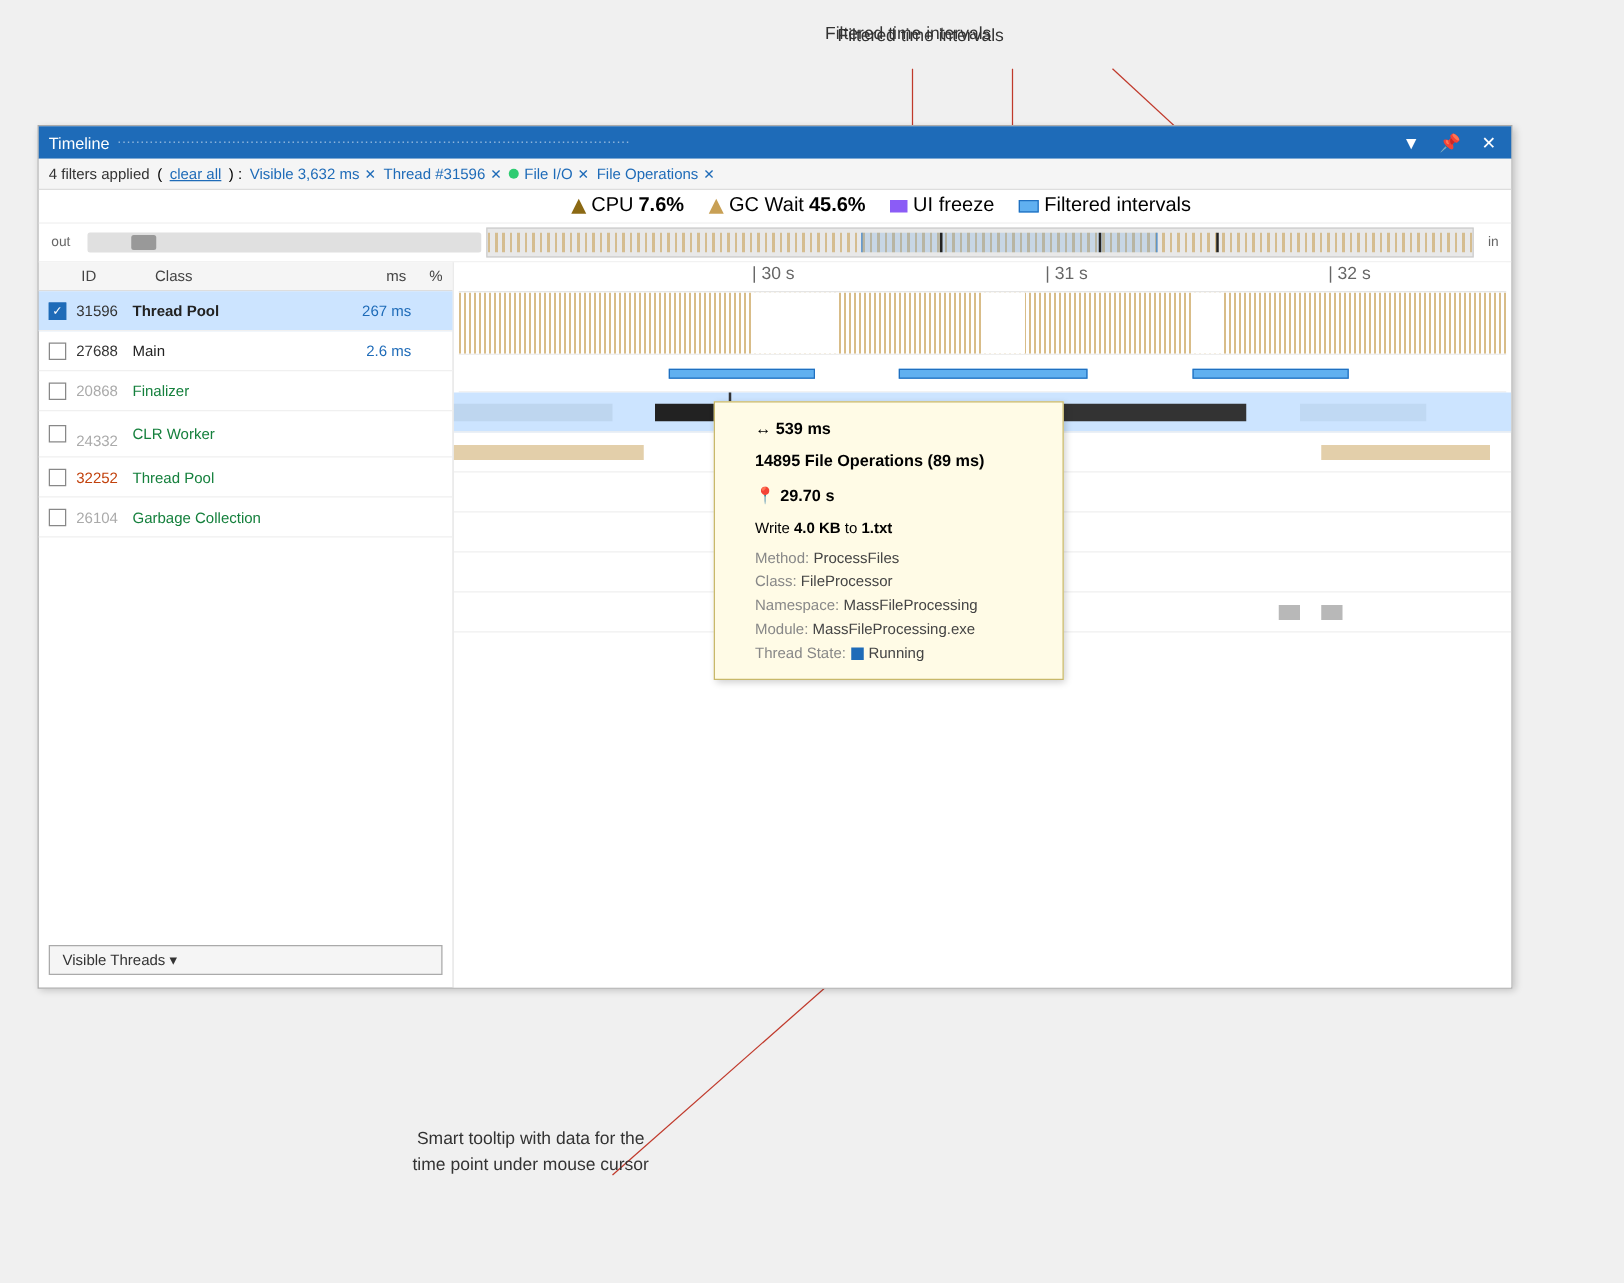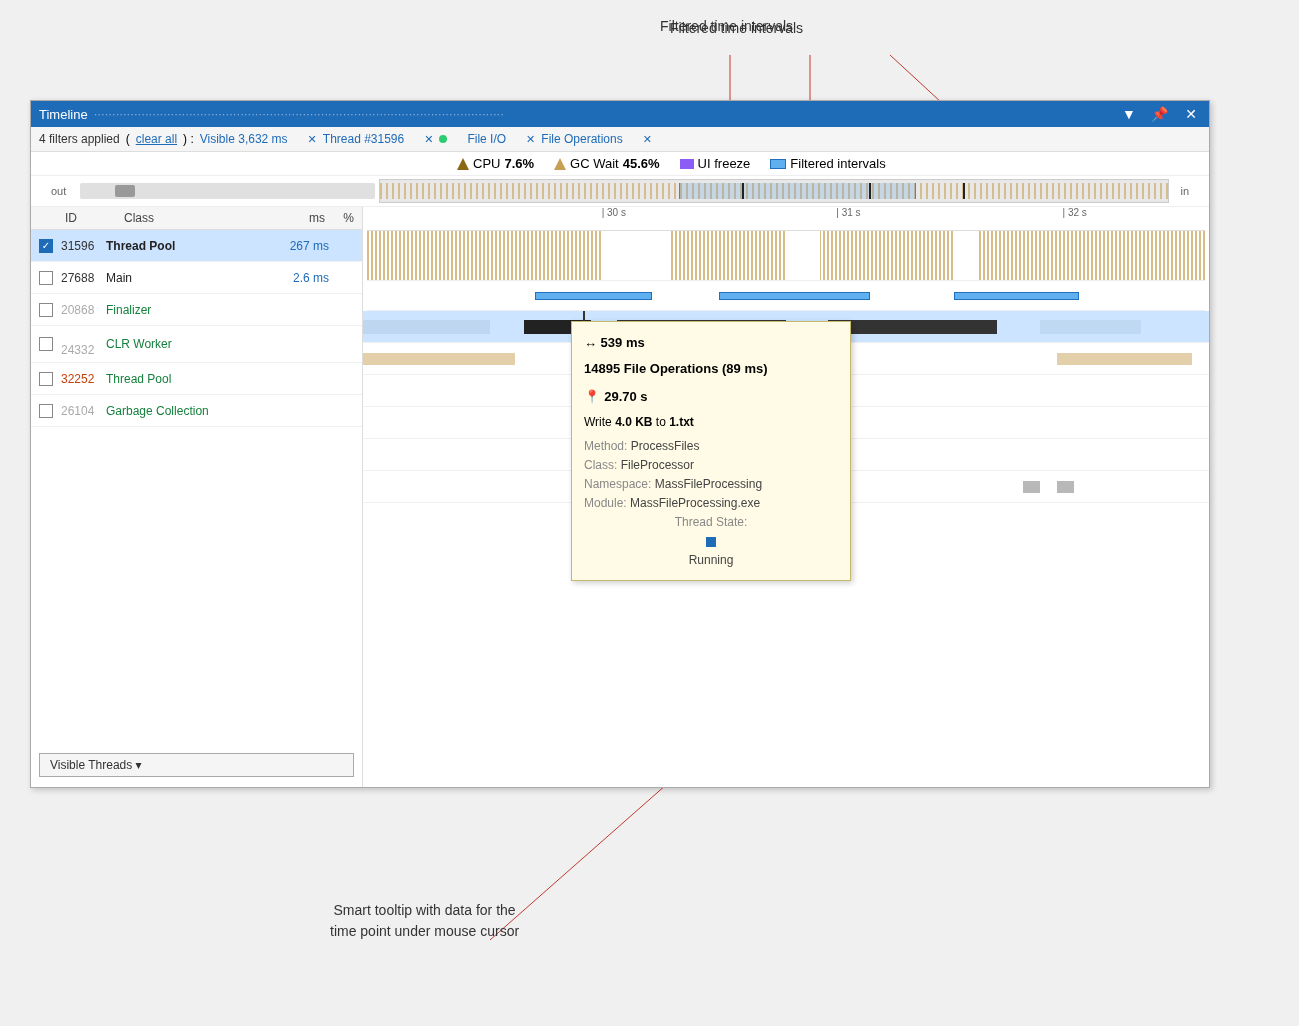--- a/index.html
+++ b/index.html
@@ -91,21 +91,21 @@
 
     .clear-all {
       color: #1e6bb8;
       text-decoration: underline;
       cursor: pointer;
     }
 
     .filter-chip {
       display: flex;
       align-items: center;
-      gap: 20px;
+      gap: 4px;
       color: #1e6bb8;
       font-size: 12px;
     }
 
     .filter-chip .chip-x {
       cursor: pointer;
       color: #1e6bb8;
       font-size: 11px;
     }
 
@@ -118,34 +118,34 @@
     }
 
     
     .legend-bar {
       background: #fff;
       border-bottom: 1px solid #eee;
       padding: 4px 8px;
       display: flex;
       align-items: center;
       gap: 20px;
-      font-size: 13px;
+      font-size: 16px;
     }
 
     .legend-item {
       display: flex;
       align-items: center;
       gap: 4px;
     }
 
     
     .zoom-bar-row {
       display: flex;
       align-items: center;
-      padding: 3px 20px;
+      padding: 3px 10px;
       background: #fff;
       border-bottom: 1px solid #eee;
     }
 
     .zoom-label {
       font-size: 11px;
       color: #666;
       width: 25px;
     }
 
@@ -300,21 +300,21 @@
     .ruler-tick {
       position: absolute;
       top: 0;
       height: 100%;
       display: flex;
       flex-direction: column;
       align-items: flex-start;
     }
 
     .ruler-tick-label {
-      font-size: 10px;
+      font-size: 14px;
       color: #666;
       margin-bottom: 6px;
     }
 
     
     .cpu-chart {
       height: 50px;
       border-bottom: 1px solid #eee;
       position: relative;
       overflow: hidden;
@@ -344,21 +344,21 @@
       background: #cce4ff;
     }
 
     
     .smart-tooltip {
       position: absolute;
       top: 220px;
       left: 540px;
       background: #fffbe6;
       border: 1px solid #c8b86a;
-      padding: 10px 12px;
+      padding: 10px 32px;
       min-width: 280px;
       box-shadow: 2px 2px 6px rgba(0,0,0,0.2);
       z-index: 10;
       font-size: 12px;
       line-height: 1.7;
     }
 
     .tooltip-header {
       font-weight: 600;
       font-size: 13px;
@@ -393,21 +393,20 @@
 
     .tooltip-meta .meta-val {
       color: #444;
     }
 
     .thread-state-row {
       display: flex;
       align-items: center;
       gap: 4px;
       color: #888;
-      flex-direction: column;
     }
 
     .state-box {
       width: 10px;
       height: 10px;
       background: #1e6bb8;
       display: inline-block;
     }
 
     .filtered-intervals-label {

